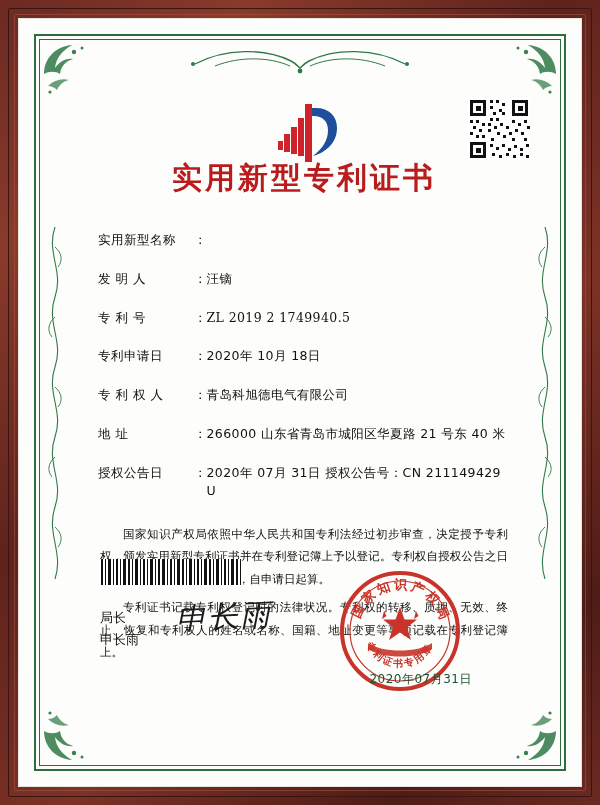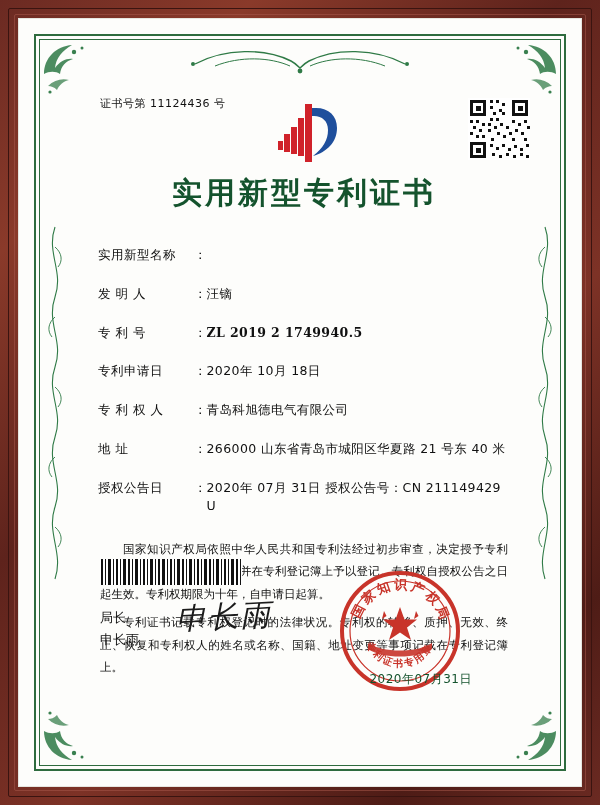--- a/index.html
+++ b/index.html
@@ -136,21 +136,21 @@
     background: #ffffff;
   }
   .qr svg { display: block; }
 
   .title {
     margin-top: 62px;
     text-align: center;
     font-family: "DejaVu Sans", "Liberation Sans", sans-serif;
     font-size: 30px;
     font-weight: bold;
-    color: #14532d;
+    color: #b91c1c;
     letter-spacing: 3px;
   }
 
   .fields {
     margin-top: 32px;
     padding: 0 18px 0 20px;
   }
   .field {
     display: flex;
     align-items: baseline;
@@ -167,21 +167,20 @@
   }
   .field .sep {
     flex: 0 0 10px;
   }
   .field .val {
     flex: 1 1 auto;
     letter-spacing: .4px;
   }
   .field .val.serif {
     font-family: "DejaVu Serif", "Liberation Serif", serif;
-    font-weight: bold;
   }
 
   .paragraphs {
     margin-top: 22px;
     padding: 0 22px 0 22px;
     font-size: 11.5px;
     color: #111;
     line-height: 1.95;
     text-align: justify;
   }
@@ -318,21 +317,20 @@
         <path d="M13 24 C20 30 21 38 16 44" stroke-width=".9"></path>
         <path d="M13 94 C6 100 5 108 10 114" stroke-width=".9"></path>
         <path d="M13 164 C20 170 21 178 16 184" stroke-width=".9"></path>
         <path d="M13 234 C6 240 5 248 10 254" stroke-width=".9"></path>
         <path d="M13 304 C20 310 21 318 16 324" stroke-width=".9"></path>
       </svg>
     </div>
 
     <div class="content">
 
-      <div class="cert-no">证书号第 11124436 号</div>
 
       <div class="logo-wrap">
         <div class="logo">
           <svg viewBox="0 0 76 66" width="76" height="66">
             <path d="M36 8 L45 8 C58 8 66 16 66 28 C66 42 56 52 42 56 C52 48 57 40 57 30 C57 21 51 16 43 16 L36 16 Z" fill="#1f4f9c"></path>
             <path d="M34 4 L41 4 L41 62 L34 62 Z" fill="#d0222a"></path>
             <path d="M27 18 L33 18 L33 56 L27 56 Z" fill="#d0222a"></path>
             <path d="M20 27 L26 27 L26 54 L20 54 Z" fill="#d0222a"></path>
             <path d="M13 34 L19 34 L19 52 L13 52 Z" fill="#d0222a"></path>
             <path d="M7 41 L12 41 L12 50 L7 50 Z" fill="#d0222a"></path>

